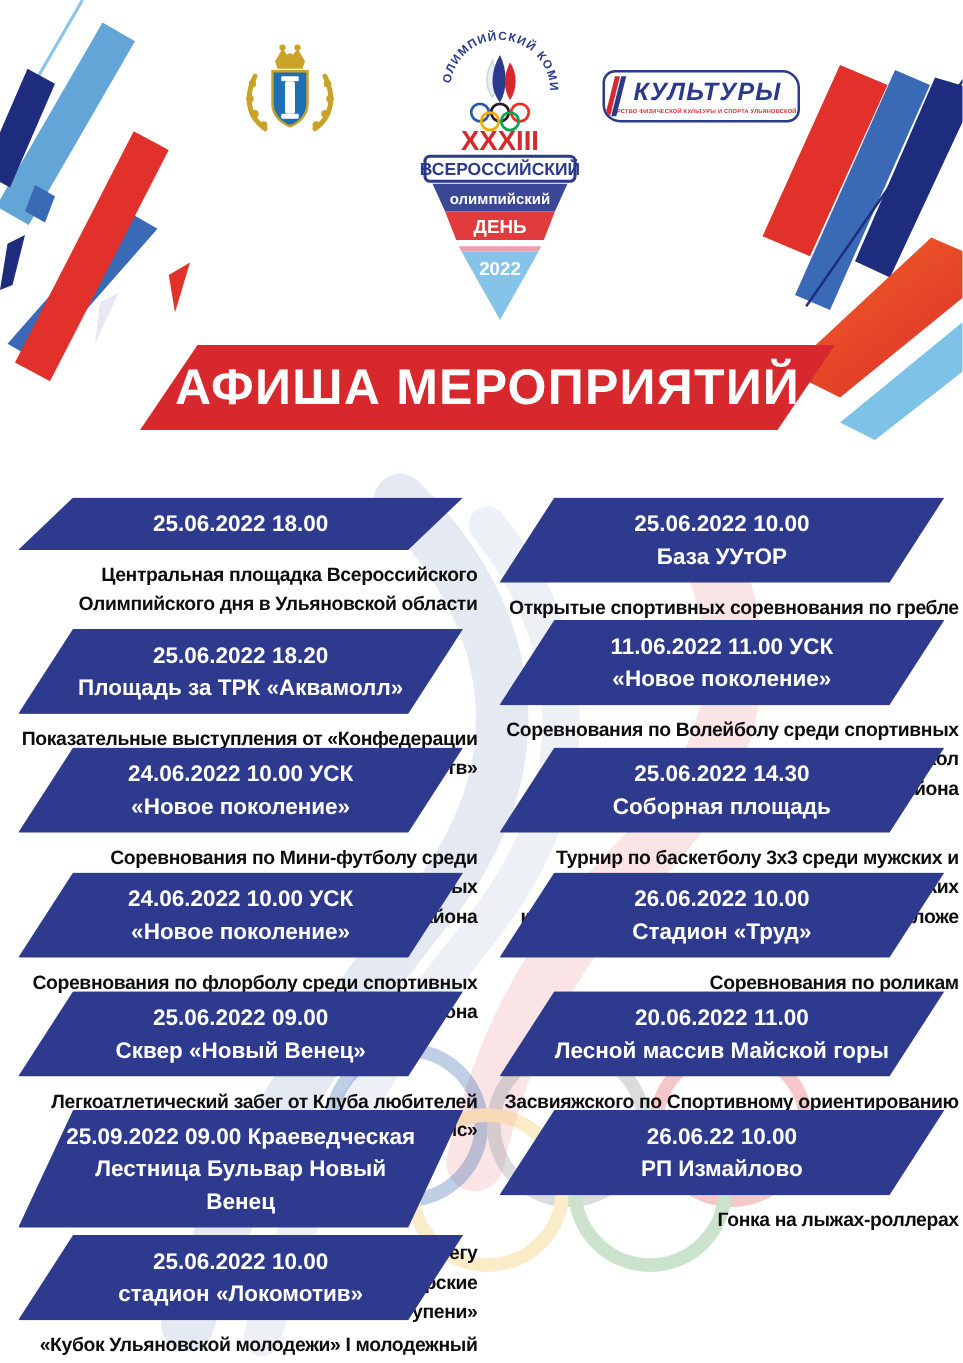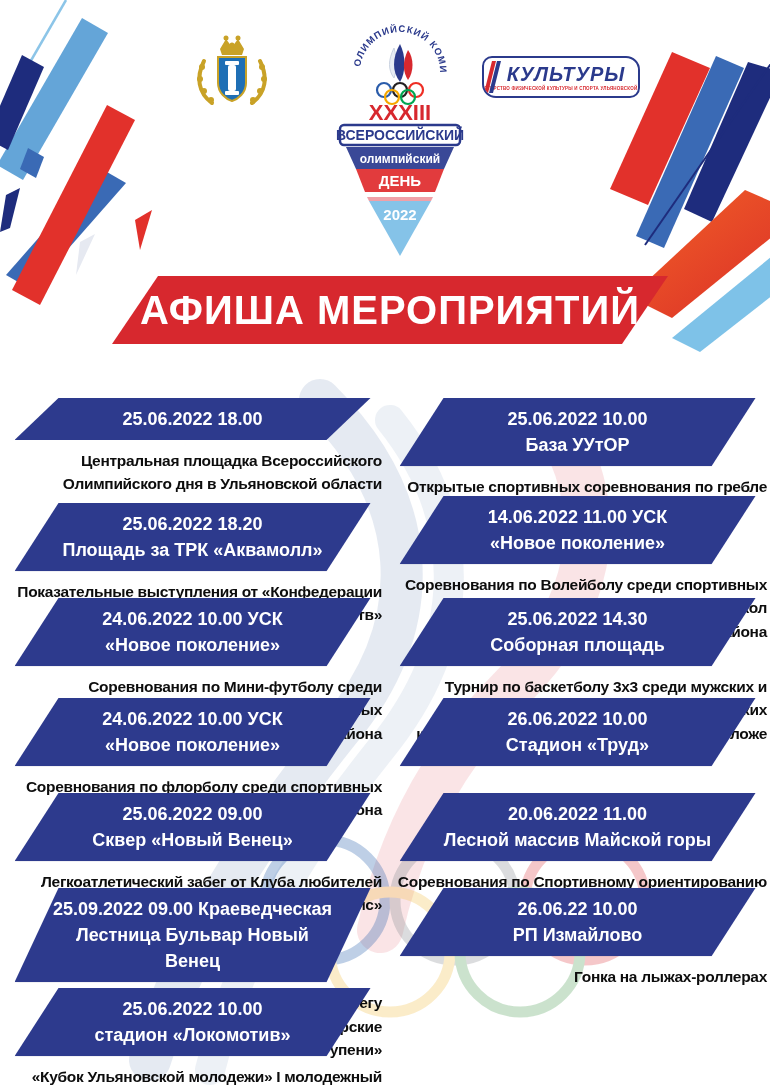--- a/index.html
+++ b/index.html
@@ -233,38 +233,39 @@
   </div>
 </div>
 
 <div class="col right">
   <div class="event" style="top:398px">
     <div class="event-header">25.06.2022 10.00
 База УУтОР</div>
     <div class="event-desc">Открытые спортивных соревнования по гребле</div>
   </div>
   <div class="event" style="top:496px">
-    <div class="event-header">14.06.2022 11.00 УСК
+    <div class="event-header">11.06.2022 11.00 УСК
 «Новое поколение»</div>
     <div class="event-desc">Соревнования по Волейболу среди спортивных школ
 Засвияжского района</div>
   </div>
   <div class="event" style="top:598px">
     <div class="event-header">25.06.2022 14.30
 Соборная площадь</div>
     <div class="event-desc">Турнир по баскетболу 3х3 среди мужских и женских
 команд, юниоров и юниорок 2005 г.р. и моложе</div>
   </div>
   <div class="event" style="top:698px">
     <div class="event-header">26.06.2022 10.00
 Стадион «Труд»</div>
+    <div class="event-desc">Соревнования по роликам</div>
   </div>
   <div class="event" style="top:793px">
     <div class="event-header">20.06.2022 11.00
 Лесной массив Майской горы</div>
-    <div class="event-desc">Соревнования по Спортивному ориентированию</div>
+    <div class="event-desc">Засвияжского по Спортивному ориентированию</div>
   </div>
   <div class="event" style="top:888px">
     <div class="event-header">26.06.22 10.00
 РП Измайлово</div>
     <div class="event-desc">Гонка на лыжах-роллерах</div>
   </div>
 </div>
 
 </body></html>

